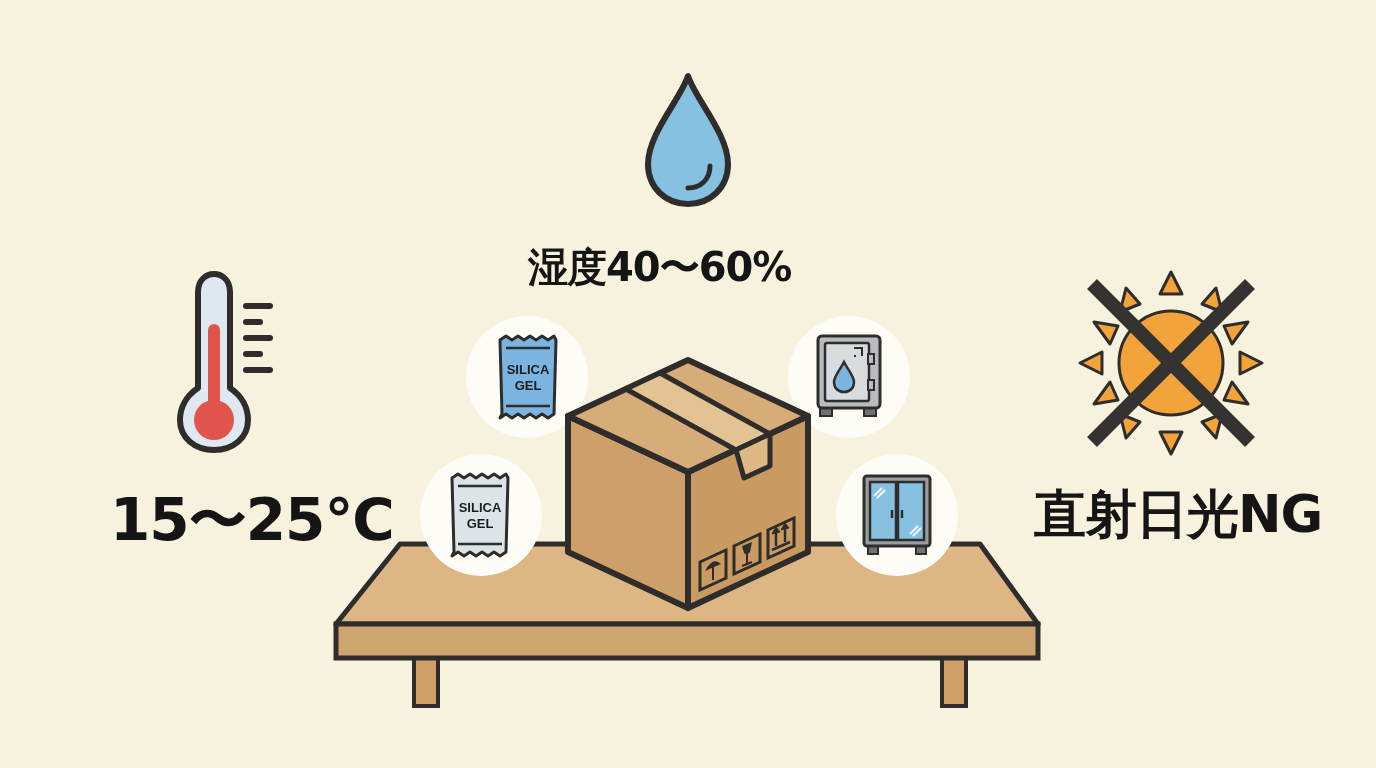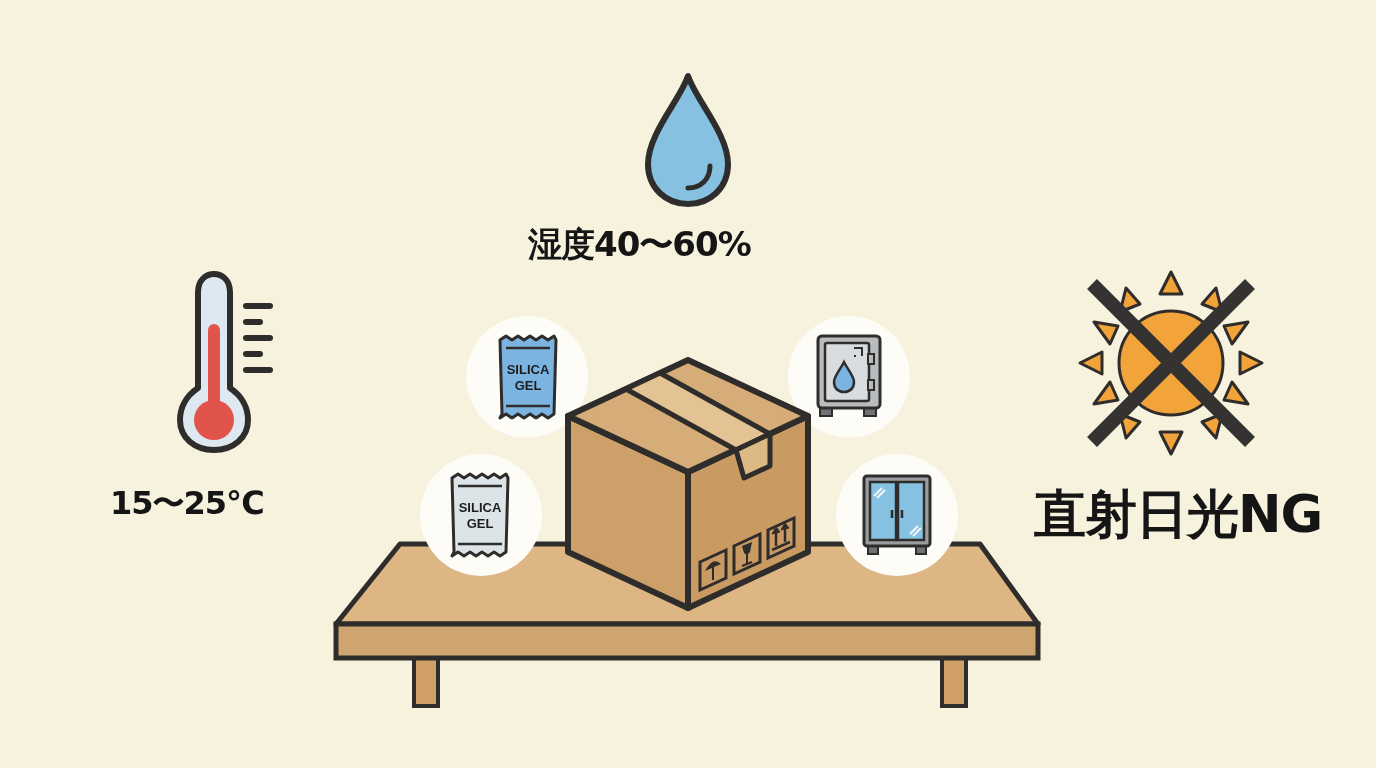--- a/index.html
+++ b/index.html
@@ -15,35 +15,35 @@
   svg { position:absolute; overflow:visible; }
   .circle-bg { position:absolute; border-radius:50%; background:#fdfcf7; }
 </style>
 </head>
 <body>
 
 <svg style="left:640px;top:70px" width="100" height="140" viewBox="0 0 100 140">
   <path d="M48 6 C40 30 8 64 8 94 C8 118 26 134 48 134 C70 134 88 118 88 94 C88 64 56 30 48 6 Z" fill="#86c1e2" stroke="#2f2d2b" stroke-width="6" stroke-linejoin="round"></path>
   <path d="M70 96 C70 110 60 118 48 118" fill="none" stroke="#2f2d2b" stroke-width="5" stroke-linecap="round"></path>
 </svg>
-<div class="label" style="left:528px;top:222px;font-size:34px;">湿度40〜60%</div>
+<div class="label" style="left:528px;top:240px;font-size:40px;">湿度40〜60%</div>
 
 <svg style="left:176px;top:272px" width="110" height="180" viewBox="0 0 110 180">
   <path d="M22 20 C22 8 30 2 38 2 C46 2 54 8 54 20 L54 116 C66 124 72 136 72 148 C72 166 57 178 38 178 C19 178 4 166 4 148 C4 136 10 124 22 116 Z" fill="#dde8f0" stroke="#2f2d2b" stroke-width="6" stroke-linejoin="round"></path>
   <rect x="32" y="52" width="12" height="90" rx="6" fill="#e0544c"></rect>
   <circle cx="38" cy="148" r="20" fill="#e0544c"></circle>
   <g stroke="#2f2d2b" stroke-width="6" stroke-linecap="round">
     <line x1="70" y1="34" x2="94" y2="34"></line>
     <line x1="70" y1="50" x2="84" y2="50"></line>
     <line x1="70" y1="66" x2="94" y2="66"></line>
     <line x1="70" y1="82" x2="84" y2="82"></line>
     <line x1="70" y1="98" x2="94" y2="98"></line>
   </g>
 </svg>
-<div class="label" style="left:110px;top:482px;font-size:32px;">15〜25℃</div>
+<div class="label" style="left:110px;top:482px;font-size:58px;">15〜25℃</div>
 
 <svg style="left:1076px;top:268px" width="190" height="190" viewBox="0 0 190 190">
   <g fill="#f2a33a" stroke="#2f2d2b" stroke-width="3" stroke-linejoin="round">
 
     <polygon points="95,4 84,26 106,26"></polygon>
     <polygon points="95,186 84,164 106,164"></polygon>
     <polygon points="4,95 26,84 26,106"></polygon>
     <polygon points="186,95 164,84 164,106"></polygon>
     <polygon points="50,20 44,44 64,36"></polygon>
     <polygon points="140,20 146,44 126,36"></polygon>

